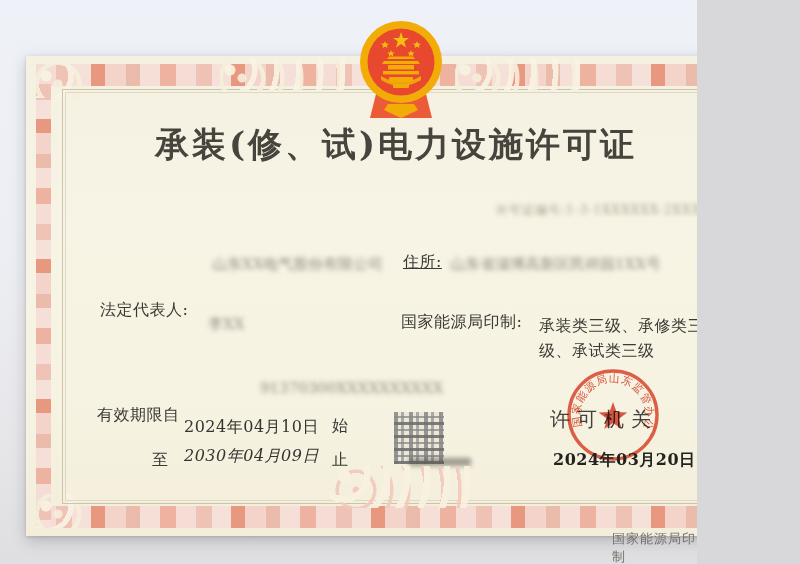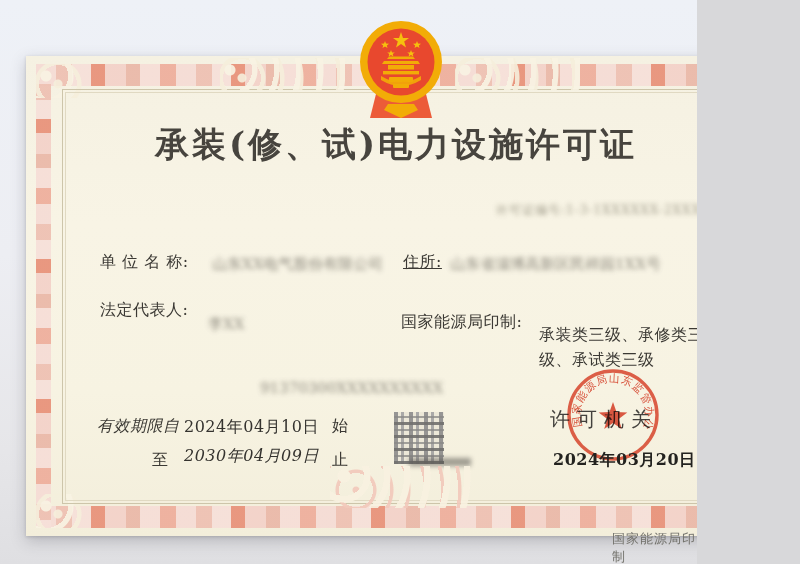--- a/index.html
+++ b/index.html
@@ -104,33 +104,32 @@
     <div class="band band-v band-right"></div>
     <div class="lace lace-corner" style="left:10px;top:8px;"></div>
     <div class="lace lace-corner" style="right:10px;top:8px;"></div>
     <div class="lace lace-corner" style="left:10px;bottom:8px;"></div>
     <div class="lace lace-corner" style="right:10px;bottom:8px;"></div>
     <div class="inner-frame"></div>
 
     <div class="title">承装(修、试)电力设施许可证</div>
     <div class="license-no redacted">许可证编号:1-3-1XXXXXX-2XXX</div>
 
-    <div class="lbl" style="left:74px;top:196px;">单 位 名 称:</div>
     <div class="val redacted" style="left:186px;top:199px;">山东XX电气股份有限公司</div>
     <div class="lbl" style="left:377px;top:196px;text-decoration:underline;">住所:</div>
     <div class="val redacted" style="left:424px;top:199px;">山东省淄博高新区民祥园1XX号</div>
 
     <div class="lbl" style="left:74px;top:244px;">法定代表人:</div>
     <div class="val redacted" style="left:182px;top:259px;">李XX</div>
     <div class="lbl" style="left:375px;top:256px;">国家能源局印制:</div>
-    <div class="category-val" style="left:513px;top:257px;margin-top:9px;">承装类三级、承修类三级、承试类三级</div>
+    <div class="category-val" style="left:513px;top:257px;">承装类三级、承修类三级、承试类三级</div>
 
     <div class="val redacted" style="left:234px;top:323px;">91370300XXXXXXXXXX</div>
 
-    <div class="lbl" style="left:71px;top:360px;font-style:italic;">有效期限自</div>
+    <div class="lbl" style="left:71px;top:349px;">有效期限自</div>
     <div class="date-txt" style="left:158px;top:361px;">2024年04月10日</div>
     <div class="lbl" style="left:306px;top:360px;">始</div>
     <div class="lbl" style="left:126px;top:394px;">至</div>
     <div class="date-txt" style="left:158px;top:390px;font-style:italic;">2030年04月09日</div>
     <div class="lbl" style="left:306px;top:394px;">止</div>
 
     <div class="qr"></div>
     <div class="qr-smudge"></div>
 
     <div class="authority">许可机关</div>

